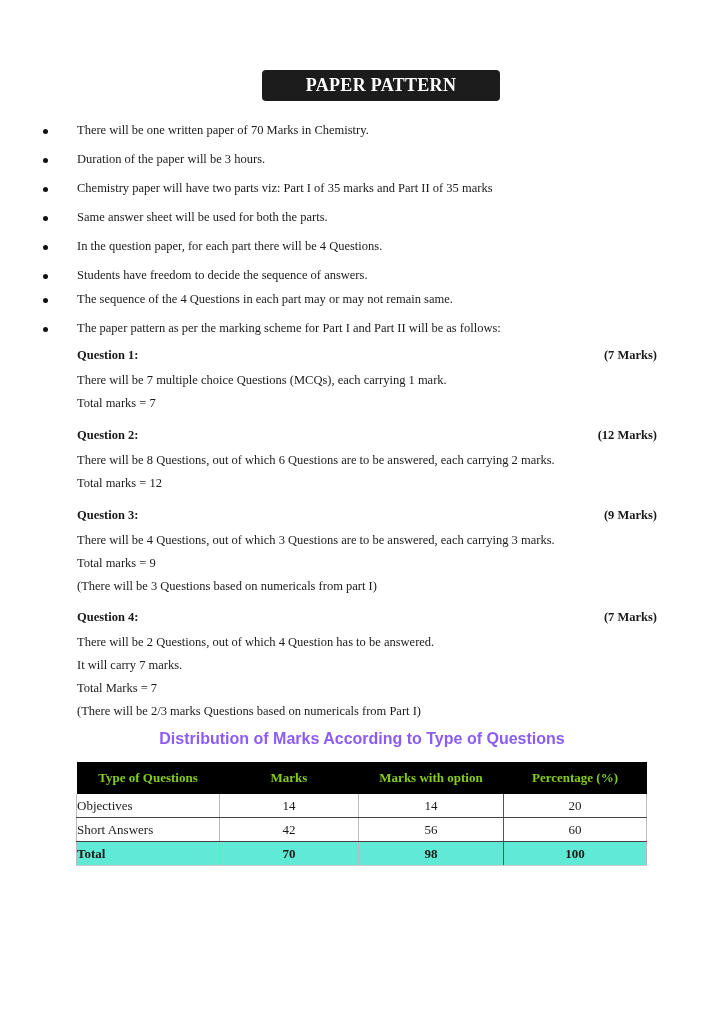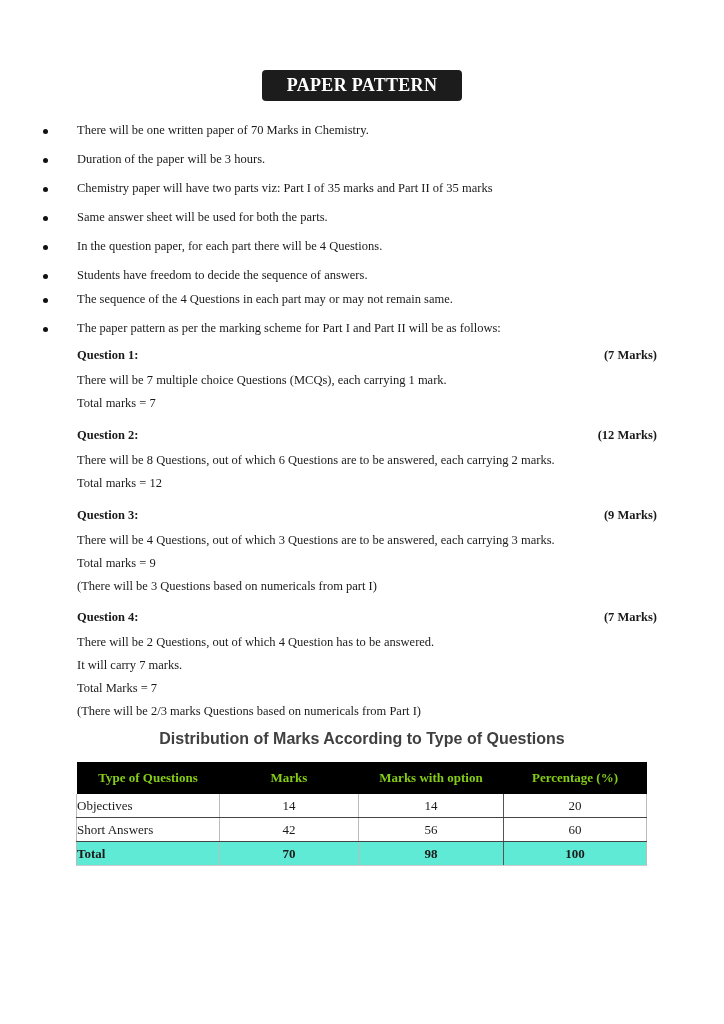--- a/index.html
+++ b/index.html
@@ -2,42 +2,42 @@
 <html><head>
 <meta charset="utf-8">
 <style>
   html, body { margin: 0; padding: 0; background: #ffffff; }
   body {
     width: 724px; height: 1024px; position: relative; overflow: hidden;
     font-family: "Liberation Serif", "DejaVu Serif", serif;
     color: #1a1a1a;
   }
   .title-badge {
-    position: absolute; left: 262px; top: 70px; width: 200px; height: 31px;
+    position: absolute; left: 262px; top: 70px; width: 238px; height: 31px;
     background: #1c1c1c; border-radius: 4px;
     color: #ffffff; font-weight: bold; font-size: 18px; letter-spacing: 0.3px;
     display: flex; align-items: center; justify-content: center;
   }
   .bullet-row {
     position: absolute; left: 0; height: 20px; font-size: 12.5px;
   }
   .bullet-dot {
     position: absolute; left: 43px; top: 6px; width: 5px; height: 5px;
     border-radius: 50%; background: #111;
   }
   .bullet-text { position: absolute; left: 77px; top: 0; white-space: nowrap; }
   .q-block { position: absolute; left: 77px; width: 580px; font-size: 12.5px; }
   .q-head { position: relative; height: 20px; font-weight: bold; }
   .q-head .q-marks { position: absolute; right: 0; top: 0; }
   .q-line { height: 23px; line-height: 20px; white-space: nowrap; }
   .q-head + .q-line { margin-top: 2px; }
   .dist-title {
     position: absolute; left: 0; width: 724px; top: 730px; text-align: center;
     font-family: "Liberation Sans", "DejaVu Sans", sans-serif;
-    font-weight: bold; font-size: 16px; color: #404040;
+    font-weight: bold; font-size: 16px; color: #8b5cf6;
   }
   table.marks {
     position: absolute; left: 76px; top: 762px; width: 571px;
     border-collapse: collapse; font-size: 13px;
   }
   table.marks th {
     background: #000; color: #84cc16; font-weight: bold; height: 32px;
     text-align: center; padding: 0;
   }
   table.marks td {

